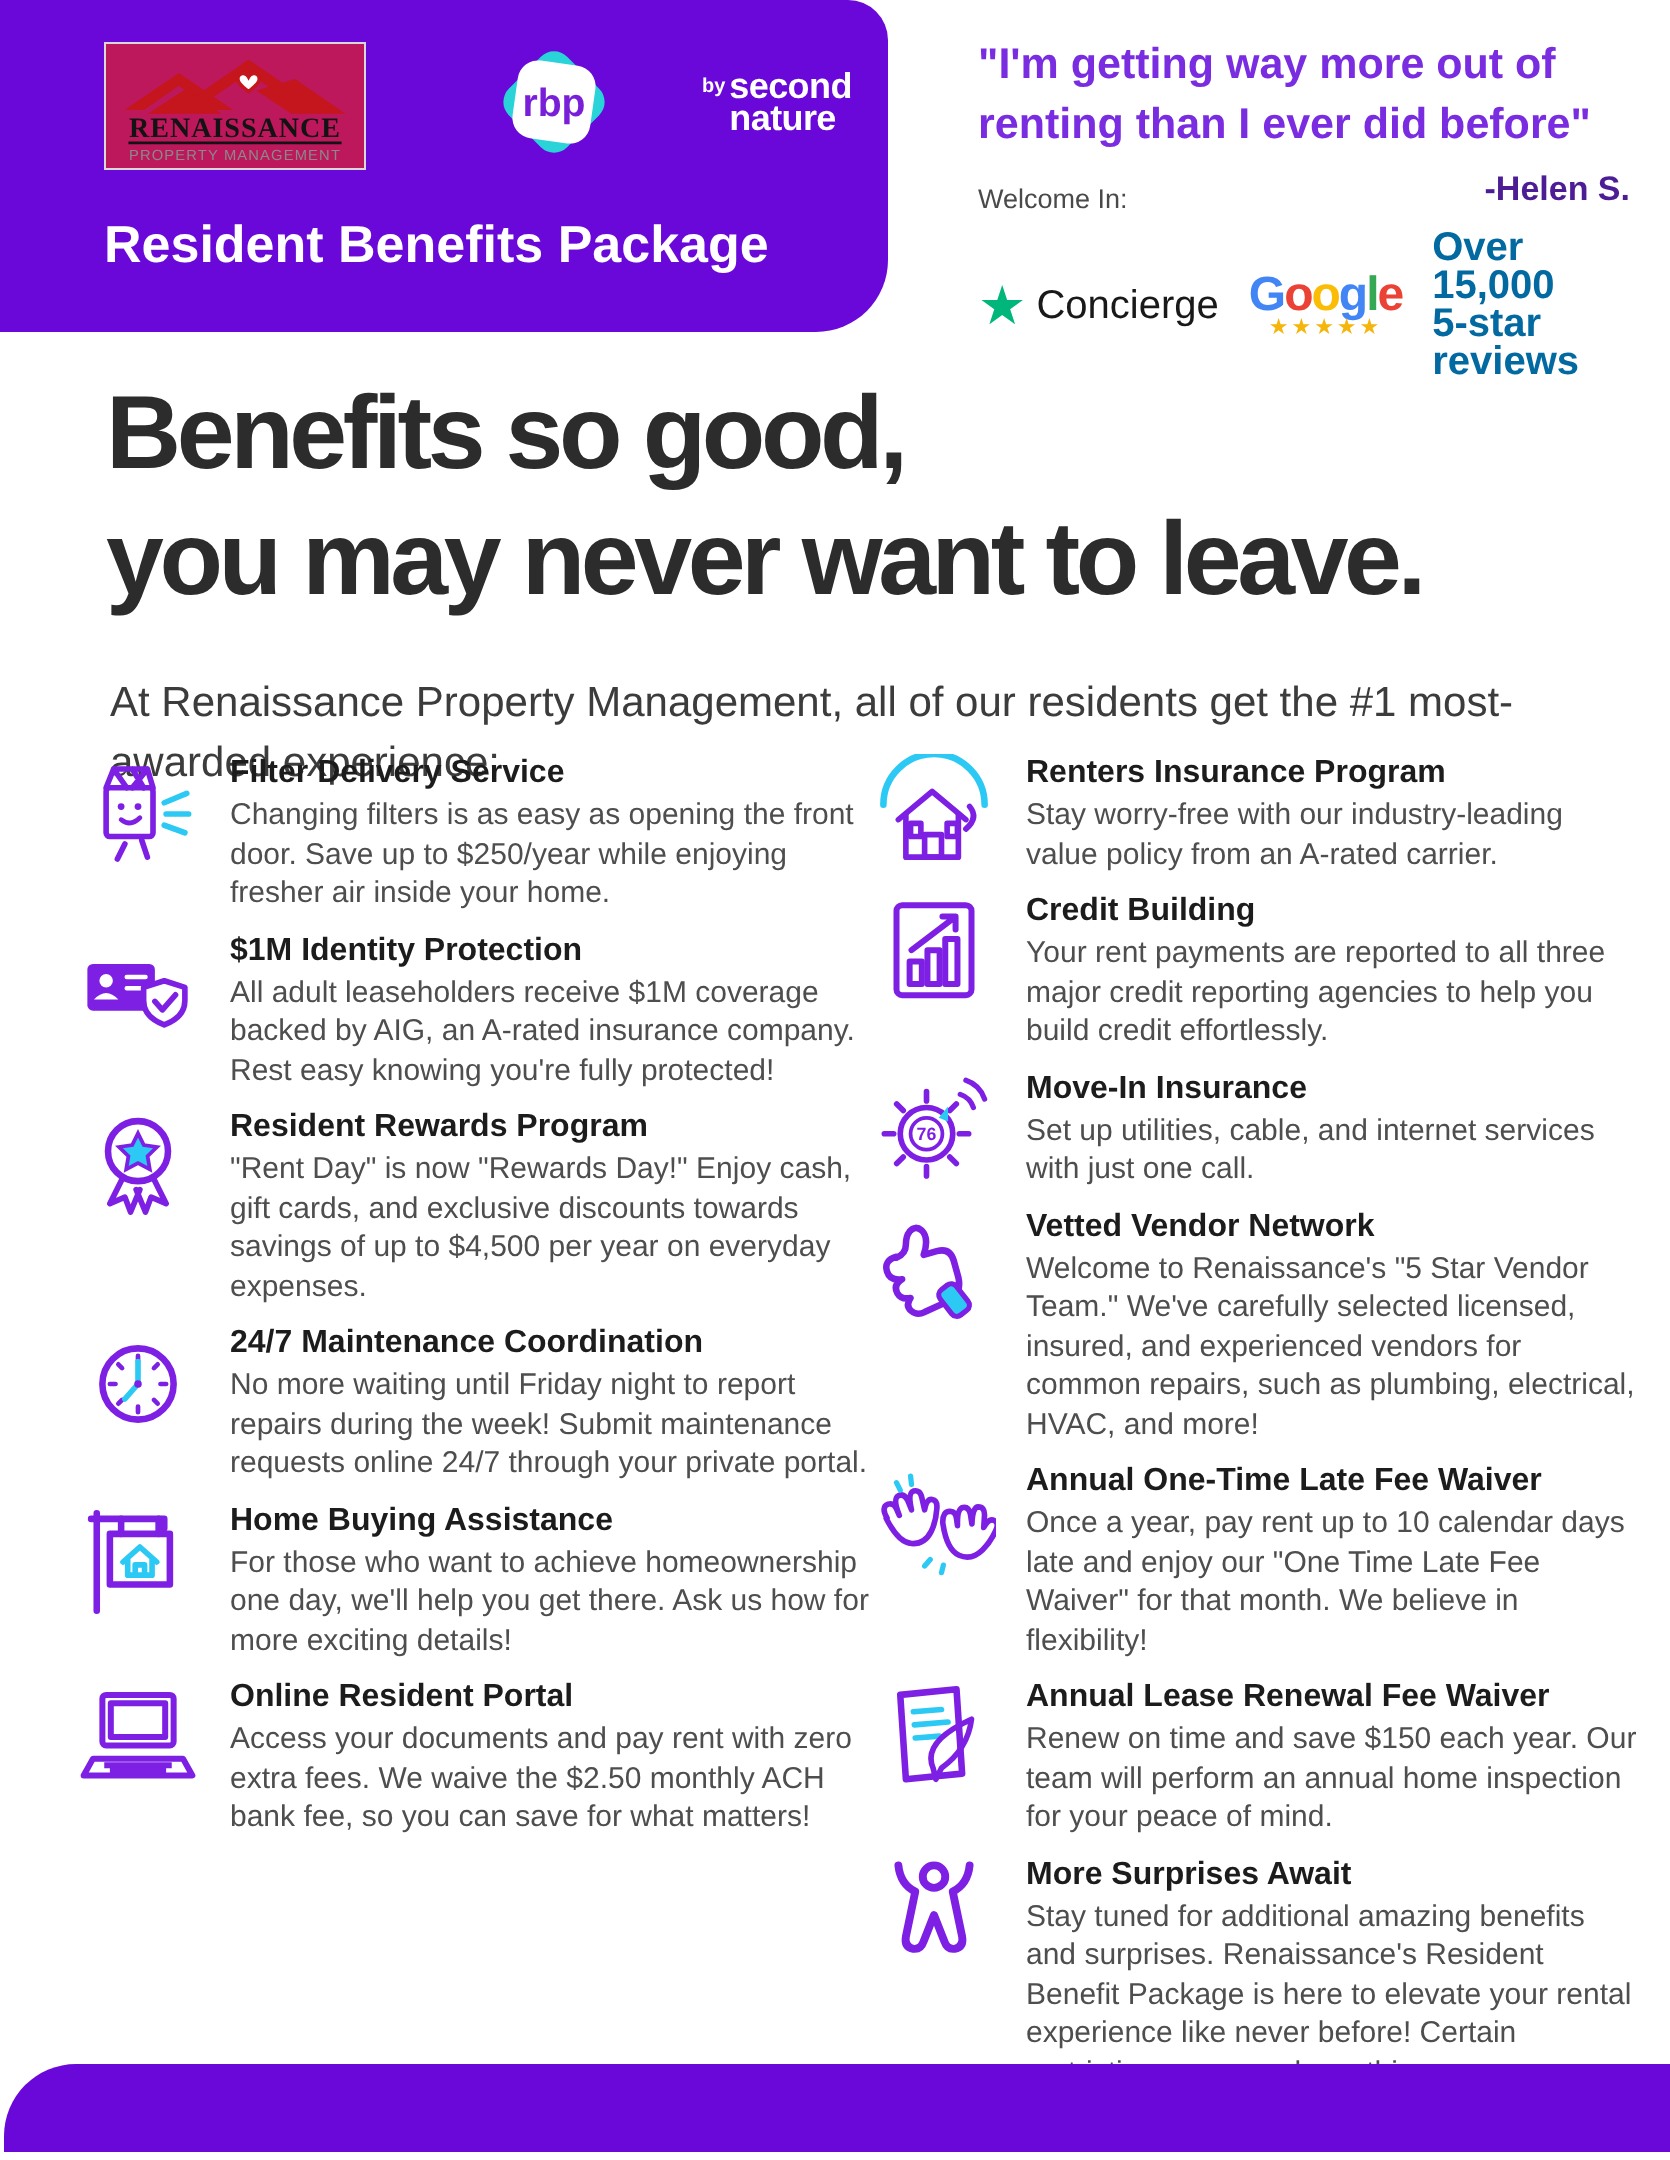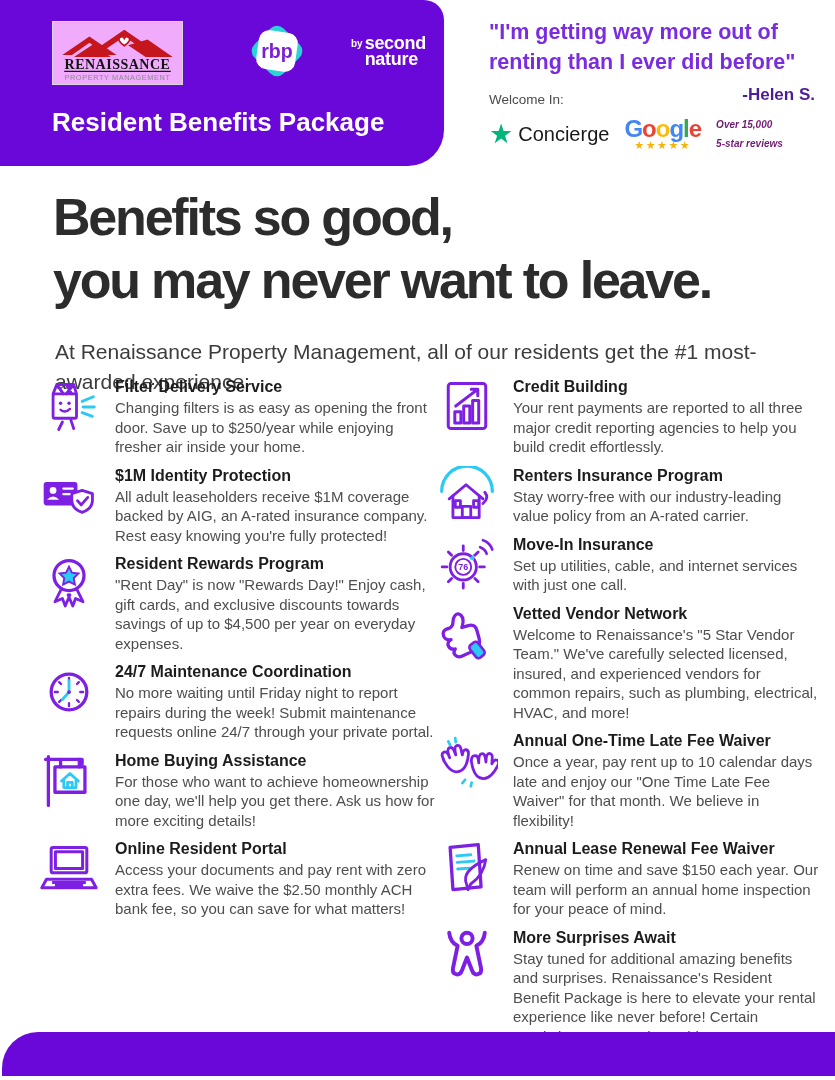--- a/index.html
+++ b/index.html
@@ -3,21 +3,21 @@
 <meta charset="utf-8">
 <style>
   html,body{margin:0;padding:0;background:#ffffff;}
   .page{position:relative;width:835px;height:1080px;background:#fff;overflow:hidden;
         font-family:"Liberation Sans",sans-serif;-webkit-font-smoothing:antialiased;}
 
   
   .header-banner{position:absolute;left:0;top:0;width:444px;height:166px;
     background:#6a08da;border-radius:0 20px 36px 0;}
   .ren-logo-box{position:absolute;left:52px;top:21px;width:131px;height:64px;
-    background:#f0abfc;border:1px solid #d8d8d8;box-sizing:border-box;}
+    background:#be185d;border:1px solid #d8d8d8;box-sizing:border-box;}
   .ren-logo-box svg{width:100%;height:100%;display:block;}
   .rbp-wrap{position:absolute;left:244px;top:18px;display:flex;align-items:center;gap:9px;}
   .rbp-badge{width:66px;height:66px;}
   .rbp-badge svg{width:100%;height:100%;display:block;}
   .sn-block{color:#fff;display:flex;align-items:flex-start;gap:2px;margin-left:32px;}
   .sn-by{font-size:10px;font-weight:bold;margin-top:3px;}
   .sn-name{font-size:18px;font-weight:bold;line-height:16px;letter-spacing:-0.3px;}
   .header-title{position:absolute;left:52px;top:107px;font-size:26px;font-weight:bold;color:#fff;}
 
   
@@ -39,21 +39,21 @@
   .yahoo{font-size:16px;font-weight:bold;font-style:italic;color:#5f01d1;letter-spacing:-0.3px;}
   .inc{font-family:"Liberation Serif",serif;font-weight:bold;font-size:16px;color:#000;}
   .reviews-row{display:flex;align-items:center;margin-top:8px;gap:15px;}
   .trustpilot{display:flex;align-items:center;gap:5px;}
   .tp-star{color:#00b67a;font-size:27px;line-height:24px;}
   .tp-text{font-size:20px;color:#191919;}
   .google{display:flex;flex-direction:column;align-items:center;}
   .google-word{font-size:24px;font-weight:bold;letter-spacing:-1px;line-height:23px;}
   .g-blue{color:#4285F4}.g-red{color:#EA4335}.g-yellow{color:#FBBC05}.g-green{color:#34A853}
   .google-stars{font-size:11px;color:#f5b50a;letter-spacing:1.5px;line-height:11px;}
-  .review-count{font-size:10px;font-weight:bold;color:#701a75;line-height:19px;font-style:italic;}
+  .review-count{font-size:20px;font-weight:bold;color:#0369a1;line-height:19px;}
 
   
   .headline{position:absolute;left:53px;top:186px;font-size:52px;line-height:63px;
     font-weight:bold;color:#2c2c2c;letter-spacing:-2.2px;}
   .intro{position:absolute;left:55px;top:316px;width:724px;font-size:21px;line-height:30px;color:#3c3c3c;}
 
   
   .benefits{position:absolute;left:38px;top:377px;display:flex;}
   .col{display:flex;flex-direction:column;}
   .col-left{width:398px;}
@@ -243,56 +243,56 @@
       <div class="b-text">
         <div class="b-title">Online Resident Portal</div>
         <div class="b-desc">Access your documents and pay rent with zero extra fees. We waive the $2.50 monthly ACH bank fee, so you can save for what matters!</div>
       </div>
     </div>
       </div>
     <div class="col col-right">
         <div class="b-item">
       <div class="b-icon">
             <svg viewBox="0 0 64 64">
-              <g fill="none" stroke="#7e1fe4" stroke-width="3.2" stroke-linejoin="round">
-                <rect x="12" y="7" width="40" height="48" rx="3"></rect>
-                <rect x="19" y="37" width="6.5" height="12"></rect>
-                <rect x="28.5" y="31" width="6.5" height="18"></rect>
-                <rect x="38" y="25" width="6.5" height="24"></rect>
-                <path d="M20 31 L43 13.5 M36.5 13 h7 v7" stroke-linecap="round"></path>
-              </g>
-            </svg>
-          </div>
-      <div class="b-text">
-        <div class="b-title">Credit Building</div>
-        <div class="b-desc">Your rent payments are reported to all three major credit reporting agencies to help you build credit effortlessly.</div>
-      </div>
-    </div>
-        <div class="b-item">
-      <div class="b-icon">
-            <svg viewBox="0 0 64 64">
               <path d="M5 27 a 27 27 0 0 1 54 0" fill="none" stroke="#2bc9f4" stroke-width="3.5" stroke-linecap="round"></path>
               <g fill="none" stroke="#7e1fe4" stroke-width="3" stroke-linejoin="round" stroke-linecap="round">
                 <path d="M13 35 L31 20 L49 35"></path>
                 <path d="M17 32 V55 h28 V32"></path>
                 <rect x="27" y="43" width="9" height="12"></rect>
                 <rect x="19.5" y="37" width="5.5" height="7"></rect>
                 <rect x="39" y="37" width="5.5" height="7"></rect>
                 <path d="M49 40 q7 -6 2 -12"></path>
               </g>
             </svg>
           </div>
       <div class="b-text">
         <div class="b-title">Renters Insurance Program</div>
         <div class="b-desc">Stay worry-free with our industry-leading value policy from an A-rated carrier.</div>
       </div>
     </div>
         <div class="b-item">
       <div class="b-icon">
             <svg viewBox="0 0 64 64">
+              <g fill="none" stroke="#7e1fe4" stroke-width="3.2" stroke-linejoin="round">
+                <rect x="12" y="7" width="40" height="48" rx="3"></rect>
+                <rect x="19" y="37" width="6.5" height="12"></rect>
+                <rect x="28.5" y="31" width="6.5" height="18"></rect>
+                <rect x="38" y="25" width="6.5" height="24"></rect>
+                <path d="M20 31 L43 13.5 M36.5 13 h7 v7" stroke-linecap="round"></path>
+              </g>
+            </svg>
+          </div>
+      <div class="b-text">
+        <div class="b-title">Credit Building</div>
+        <div class="b-desc">Your rent payments are reported to all three major credit reporting agencies to help you build credit effortlessly.</div>
+      </div>
+    </div>
+        <div class="b-item">
+      <div class="b-icon">
+            <svg viewBox="0 0 64 64">
               <g fill="none" stroke="#7e1fe4" stroke-width="3" stroke-linecap="round">
                 <circle cx="28" cy="34" r="14"></circle>
                 <circle cx="28" cy="34" r="8.5" stroke-width="2"></circle>
                 <path d="M28 16.5 v-5 M28 51.5 v5 M10.5 34 h-5 M45.5 34 h5 M15.6 21.6 l-3.5 -3.5 M40.4 46.4 l3.5 3.5 M40.4 21.6 l3.5 -3.5 M15.6 46.4 l-3.5 3.5"></path>
                 <path d="M46 13 a 11 11 0 0 1 7 7 M49 5.5 a 16 16 0 0 1 10 10" stroke-width="2.8"></path>
               </g>
               <path d="M34.5 25.5 l5 -6 v8 z" fill="#2bc9f4"></path>
               <text x="28" y="37.5" text-anchor="middle" font-size="9.5" font-weight="bold" fill="#7e1fe4" font-family="Liberation Sans,sans-serif">76</text>
             </svg>
           </div>

